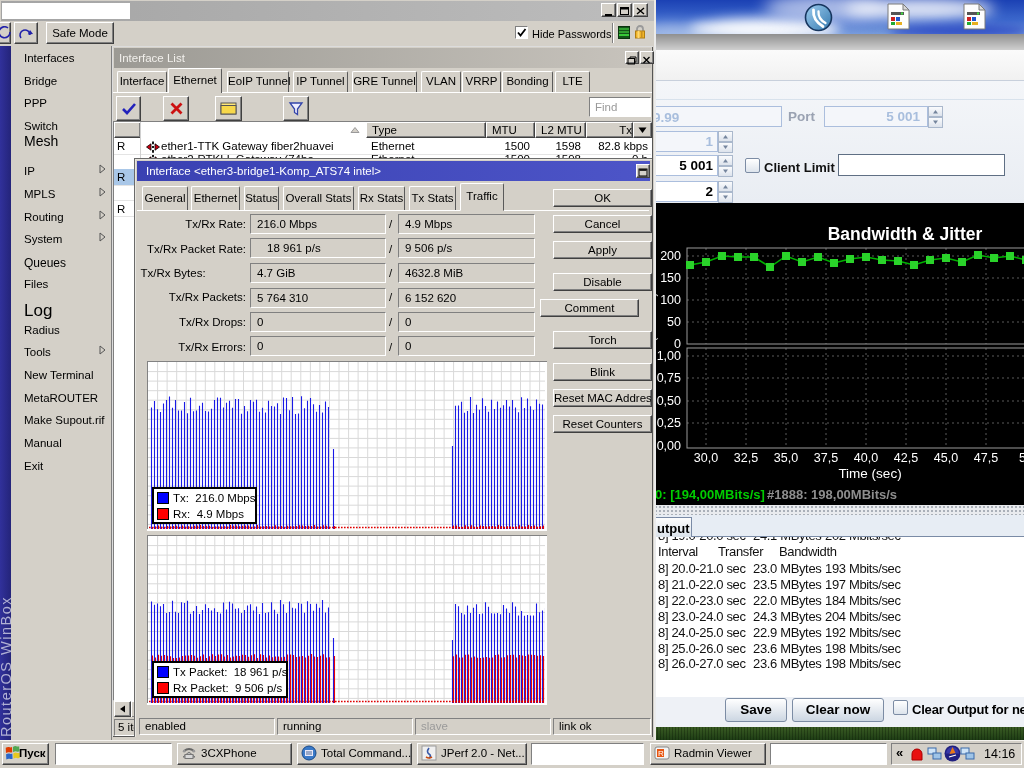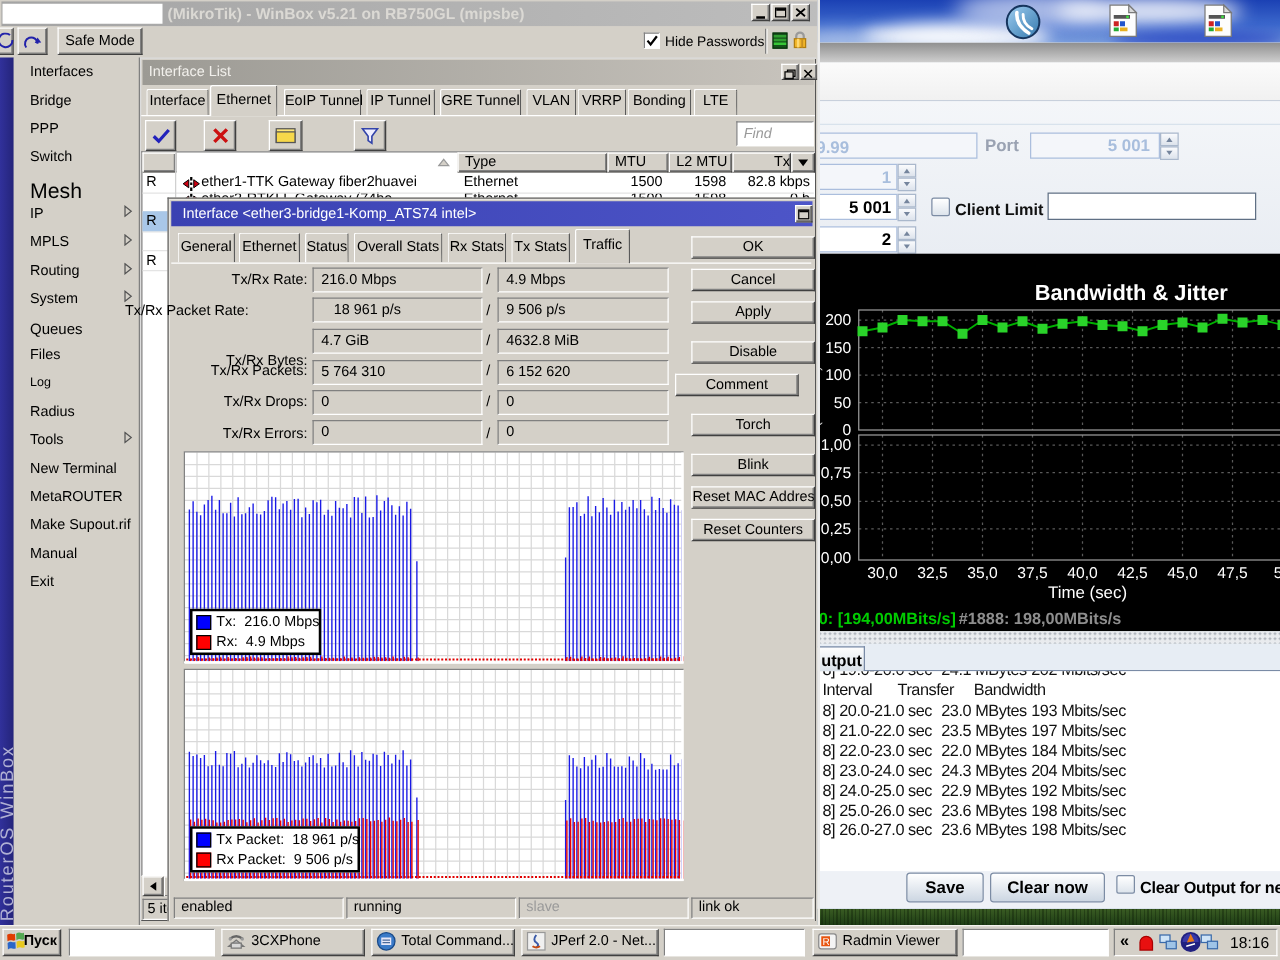--- a/index.html
+++ b/index.html
@@ -180,21 +180,20 @@
     </div>
     <div class="abs" style="left:0;top:663px;width:372px;height:30px;background:#eef1f6"></div>
     <div class="abs" style="left:71px;top:664px;width:62px;height:24px;background:linear-gradient(180deg,#ffffff,#ccd6e2);border:1px solid #7c8ca4;border-radius:3px;font-size:13.5px;font-weight:bold;text-align:center;line-height:22px">Save</div>
     <div class="abs" style="left:138px;top:664px;width:92px;height:24px;background:linear-gradient(180deg,#ffffff,#ccd6e2);border:1px solid #7c8ca4;border-radius:3px;font-size:13.5px;font-weight:bold;text-align:center;line-height:22px">Clear now</div>
     <div class="abs" style="left:239px;top:666px;width:15px;height:15px;background:linear-gradient(180deg,#ffffff,#dde4ec);border:1px solid #7c8ca4;border-radius:2px"></div>
     <div class="abs" style="left:258px;top:668px;font-size:13px;letter-spacing:-0.2px;font-weight:bold;white-space:nowrap">Clear Output for new </div>
   </div>
 <div class="abs" style="left:0;top:0;width:654px;height:740px;background:#d4d0c8;overflow:hidden">
     <div class="abs" style="left:0;top:0;width:654px;height:21px;background:linear-gradient(90deg,#a4a4a4,#bdbdbd);border-top:1px solid #d4d0c8;border-left:1px solid #d4d0c8"></div>
     <div class="abs" style="left:2px;top:3px;width:128px;height:16px;background:#ffffff"></div>
-    <div class="abs" style="left:134px;top:4px;font-size:12.5px;font-weight:bold;color:#dbd9d4;white-space:nowrap">(MikroTik) - WinBox v5.21 on RB750GL (mipsbe)</div>
     <div class="abs btn" style="left:601px;top:3px;width:15px;height:14px"><svg width="13" height="12">
         <path d="M3 9 h7" stroke="#000" stroke-width="2"></path>
       </svg></div>
     <div class="abs btn" style="left:617px;top:3px;width:15px;height:14px"><svg width="13" height="12">
         <rect x="2.5" y="1.5" width="8" height="7" fill="none" stroke="#000" stroke-width="1"></rect>
         <path d="M3 2.5h7" stroke="#000" stroke-width="2"></path>
       </svg></div>
     <div class="abs btn" style="left:633px;top:3px;width:15px;height:14px"><svg width="13" height="12">
         <path d="M3 2 l7 6 M10 2 l-7 6" stroke="#000" stroke-width="1.4"></path>
       </svg></div>
@@ -227,40 +226,40 @@
     </svg>
     <div class="abs" style="left:0;top:46px;width:11px;height:694px;background:linear-gradient(90deg,#31319b,#24247a)"></div>
     <div class="abs" style="left:0;top:46px;width:11px;height:694px;overflow:hidden">
       <div style="position:absolute;left:-2px;top:691px;width:215px;transform:rotate(-90deg);transform-origin:0 0;color:#b0b0d4;font-size:14.5px;letter-spacing:1.5px;white-space:nowrap">RouterOS WinBox</div>
     </div>
     <div class="abs" style="left:11px;top:46px;width:101px;height:694px;background:#d4d0c8;border-right:1px solid #808080"></div>
     <div class="abs" style="left:24px;top:52px;font-size:11.5px;white-space:nowrap">Interfaces</div>
     <div class="abs" style="left:24px;top:75px;font-size:11.5px;white-space:nowrap">Bridge</div>
     <div class="abs" style="left:24px;top:97px;font-size:11.5px;white-space:nowrap">PPP</div>
     <div class="abs" style="left:24px;top:120px;font-size:11.5px;white-space:nowrap">Switch</div>
-    <div class="abs" style="left:24px;top:143px;font-size:17px;white-space:nowrap">Mesh</div>
+    <div class="abs" style="left:24px;top:133px;font-size:14px;white-space:nowrap">Mesh</div>
     <div class="abs" style="left:24px;top:165px;font-size:11.5px;white-space:nowrap">IP</div>
     <svg class="abs" style="left:99px;top:164px" width="7" height="10">
       <path d="M1 1 L6 5 L1 9 Z" fill="#d4d0c8" stroke="#555" stroke-width="1"></path>
     </svg>
     <div class="abs" style="left:24px;top:188px;font-size:11.5px;white-space:nowrap">MPLS</div>
     <svg class="abs" style="left:99px;top:187px" width="7" height="10">
       <path d="M1 1 L6 5 L1 9 Z" fill="#d4d0c8" stroke="#555" stroke-width="1"></path>
     </svg>
     <div class="abs" style="left:24px;top:211px;font-size:11.5px;white-space:nowrap">Routing</div>
     <svg class="abs" style="left:99px;top:210px" width="7" height="10">
       <path d="M1 1 L6 5 L1 9 Z" fill="#d4d0c8" stroke="#555" stroke-width="1"></path>
     </svg>
     <div class="abs" style="left:24px;top:233px;font-size:11.5px;white-space:nowrap">System</div>
     <svg class="abs" style="left:99px;top:232px" width="7" height="10">
       <path d="M1 1 L6 5 L1 9 Z" fill="#d4d0c8" stroke="#555" stroke-width="1"></path>
     </svg>
     <div class="abs" style="left:24px;top:256px;font-size:12px;white-space:nowrap">Queues</div>
     <div class="abs" style="left:24px;top:278px;font-size:11.5px;white-space:nowrap">Files</div>
-    <div class="abs" style="left:24px;top:301px;font-size:10px;white-space:nowrap">Log</div>
+    <div class="abs" style="left:24px;top:301px;font-size:17px;white-space:nowrap">Log</div>
     <div class="abs" style="left:24px;top:324px;font-size:11.5px;white-space:nowrap">Radius</div>
     <div class="abs" style="left:24px;top:346px;font-size:11.5px;white-space:nowrap">Tools</div>
     <svg class="abs" style="left:99px;top:345px" width="7" height="10">
       <path d="M1 1 L6 5 L1 9 Z" fill="#d4d0c8" stroke="#555" stroke-width="1"></path>
     </svg>
     <div class="abs" style="left:24px;top:369px;font-size:11.5px;white-space:nowrap">New Terminal</div>
     <div class="abs" style="left:24px;top:392px;font-size:11.5px;white-space:nowrap">MetaROUTER</div>
     <div class="abs" style="left:24px;top:414px;font-size:11.5px;white-space:nowrap">Make Supout.rif</div>
     <div class="abs" style="left:24px;top:437px;font-size:11.5px;white-space:nowrap">Manual</div>
     <div class="abs" style="left:24px;top:460px;font-size:11.5px;white-space:nowrap">Exit</div>
@@ -295,21 +294,21 @@
     <div class="abs btn" style="left:215px;top:96px;width:27px;height:25px"></div>
     <svg class="abs" style="left:220px;top:102px" width="18" height="13">
       <rect x="1" y="1" width="15" height="11" fill="#ffe87a" stroke="#555"></rect>
       <rect x="1" y="3.5" width="15" height="8.5" fill="#f7d84a" stroke="#555"></rect>
     </svg>
     <div class="abs btn" style="left:283px;top:96px;width:26px;height:25px"></div>
     <svg class="abs" style="left:288px;top:101px" width="16" height="16">
       <path d="M2 2 H14 L9.5 8 V13.5 L6.5 11.5 V8 Z" fill="#eef" stroke="#3344aa" stroke-width="1.3"></path>
     </svg>
     <div class="abs sunken" style="left:589px;top:97px;width:62px;height:20px;background:#ffffff"></div>
-    <div class="abs" style="left:595px;top:101px;font-size:11.5px;font-style:italic;color:#9a9a9a">Find</div>
+    <div class="abs" style="left:595px;top:101px;font-size:11.5px;color:#9a9a9a">Find</div>
     <div class="abs sunken" style="left:113px;top:121px;width:539px;height:580px;background:#ffffff"></div>
     <div class="abs btn t11" style="left:114px;top:122px;width:27px;height:16px;text-align:left;line-height:15px;padding-left:5px;overflow:hidden"></div>
     <div class="abs btn t11" style="left:366px;top:122px;width:120px;height:16px;text-align:left;line-height:15px;padding-left:5px;overflow:hidden">Type</div>
     <div class="abs btn t11" style="left:486px;top:122px;width:49px;height:16px;text-align:left;line-height:15px;padding-left:5px;overflow:hidden">MTU</div>
     <div class="abs btn t11" style="left:535px;top:122px;width:51px;height:16px;text-align:left;line-height:15px;padding-left:5px;overflow:hidden">L2 MTU</div>
     <div class="abs btn t11" style="left:586px;top:122px;width:47px;height:16px;text-align:right;line-height:15px;padding-left:5px;overflow:hidden">Tx</div>
     <svg class="abs" style="left:350px;top:126px" width="10" height="8">
       <path d="M5 1.5 L9 6.5 H1 Z" fill="#d4d0c8" stroke="#9a9a9a"></path>
     </svg>
     <div class="abs btn" style="left:633px;top:122px;width:19px;height:16px"></div>
@@ -365,25 +364,25 @@
     <div class="tab" style="left:244px;top:186px;width:35px;height:24px;line-height:22px">Status</div>
     <div class="tab" style="left:283px;top:186px;width:71px;height:24px;line-height:22px">Overall Stats</div>
     <div class="tab" style="left:358px;top:186px;width:47px;height:24px;line-height:22px">Rx Stats</div>
     <div class="tab" style="left:409px;top:186px;width:47px;height:24px;line-height:22px">Tx Stats</div>
     <div class="tab" style="left:460px;top:183px;width:44px;height:28px;line-height:24px;z-index:3;border-bottom:1px solid #d4d0c8">Traffic</div>
     <div class="abs" style="left:137px;top:210px;width:512px;height:1px;background:#ffffff"></div>
     <div class="abs t11" style="left:100px;top:219px;width:146px;text-align:right">Tx/Rx Rate:</div>
     <div class="abs sunken t11" style="left:250px;top:214px;width:136px;height:20px;line-height:18px;padding-left:6px">216.0 Mbps</div>
     <div class="abs t11" style="left:389px;top:219px">/</div>
     <div class="abs sunken t11" style="left:398px;top:214px;width:137px;height:20px;line-height:18px;padding-left:6px">4.9 Mbps</div>
-    <div class="abs t11" style="left:100px;top:244px;width:146px;">Tx/Rx Packet Rate:</div>
+    <div class="abs t11" style="left:100px;top:244px;width:146px;text-align:right">Tx/Rx Packet Rate:</div>
     <div class="abs sunken t11" style="left:250px;top:238px;width:136px;height:20px;line-height:18px;padding-left:16px">18 961 p/s</div>
     <div class="abs t11" style="left:389px;top:244px">/</div>
     <div class="abs sunken t11" style="left:398px;top:238px;width:137px;height:20px;line-height:18px;padding-left:6px">9 506 p/s</div>
-    <div class="abs t11" style="left:100px;top:284px;width:146px;text-align:right">Tx/Rx Bytes:</div>
+    <div class="abs t11" style="left:100px;top:268px;width:146px;text-align:center">Tx/Rx Bytes:</div>
     <div class="abs sunken t11" style="left:250px;top:263px;width:136px;height:20px;line-height:18px;padding-left:6px">4.7 GiB</div>
     <div class="abs t11" style="left:389px;top:268px">/</div>
     <div class="abs sunken t11" style="left:398px;top:263px;width:137px;height:20px;line-height:18px;padding-left:6px">4632.8 MiB</div>
     <div class="abs t11" style="left:100px;top:292px;width:146px;text-align:right">Tx/Rx Packets:</div>
     <div class="abs sunken t11" style="left:250px;top:288px;width:136px;height:20px;line-height:18px;padding-left:6px">5 764 310</div>
     <div class="abs t11" style="left:389px;top:292px">/</div>
     <div class="abs sunken t11" style="left:398px;top:288px;width:137px;height:20px;line-height:18px;padding-left:6px">6 152 620</div>
     <div class="abs t11" style="left:100px;top:317px;width:146px;text-align:right">Tx/Rx Drops:</div>
     <div class="abs sunken t11" style="left:250px;top:312px;width:136px;height:20px;line-height:18px;padding-left:6px">0</div>
     <div class="abs t11" style="left:389px;top:317px">/</div>
@@ -491,12 +490,12 @@
 <svg class="abs" style="left:944px;top:745px" width="17" height="17">
     <circle cx="8.5" cy="8.5" r="8" fill="#202080"></circle>
     <path d="M2 8.5 a6.5 6.5 0 0 1 13 0" fill="#3838a8"></path>
     <path d="M8.5 2 l3 6 -6 1 z" fill="#e87818"></path>
     <path d="M5 12 l7 -2" stroke="#fff" stroke-width="1.2"></path>
   </svg>
 <div class="abs" style="left:960px;top:747px"><svg width="15" height="14">
       <rect x="1" y="1" width="8" height="6" fill="#cfe4f7" stroke="#3a6aaa"></rect>
       <rect x="6" y="6" width="8" height="6" fill="#9fc4e7" stroke="#3a6aaa"></rect>
     </svg></div>
-<div class="abs" style="left:984px;top:747px;font-size:12.5px">18:16</div>
+<div class="abs" style="left:984px;top:747px;font-size:12.5px">14:16</div>
 </body></html>

